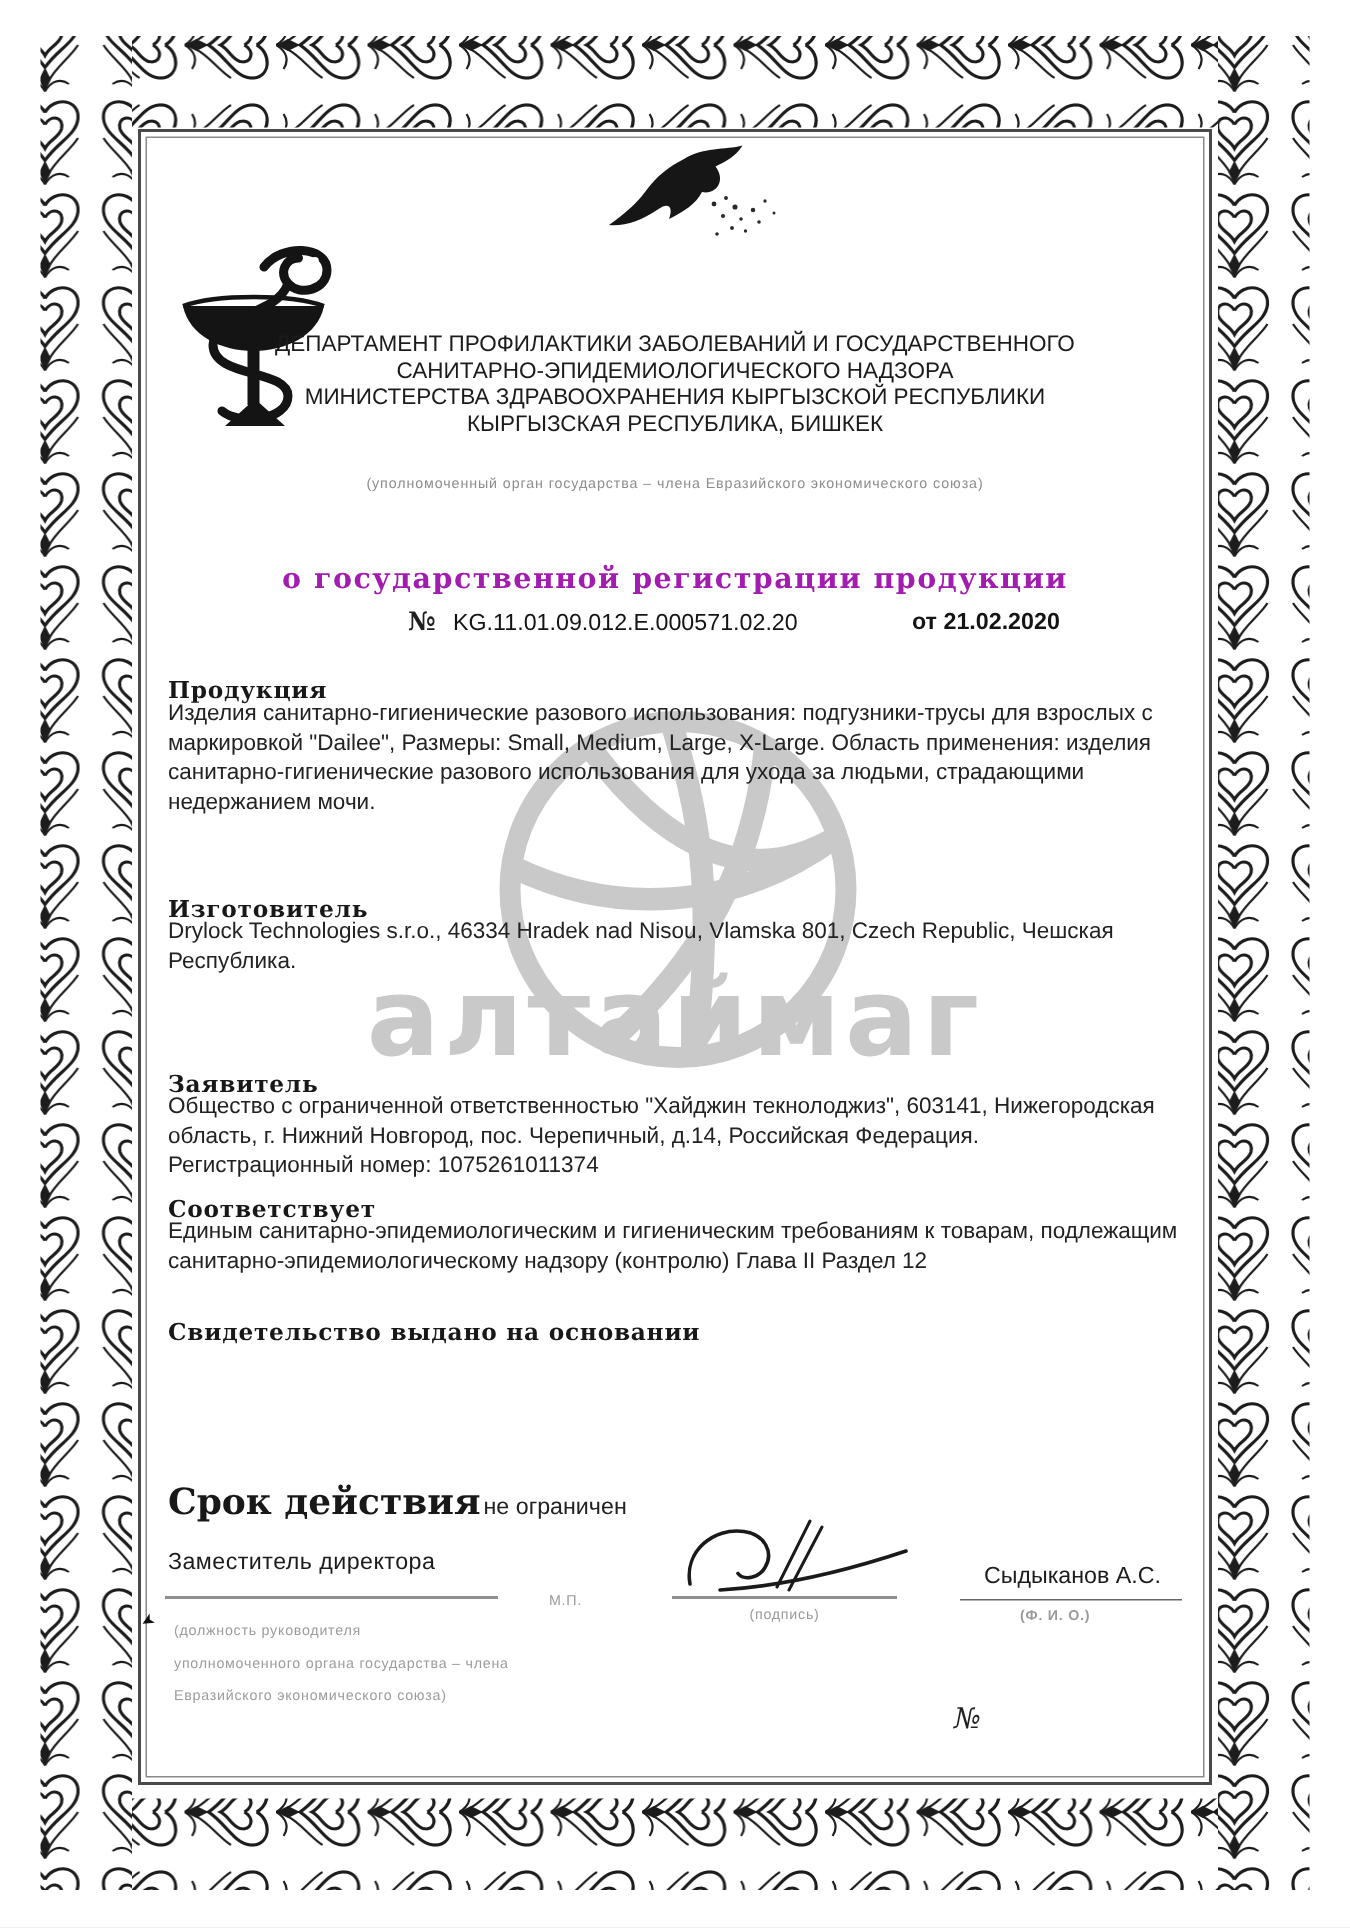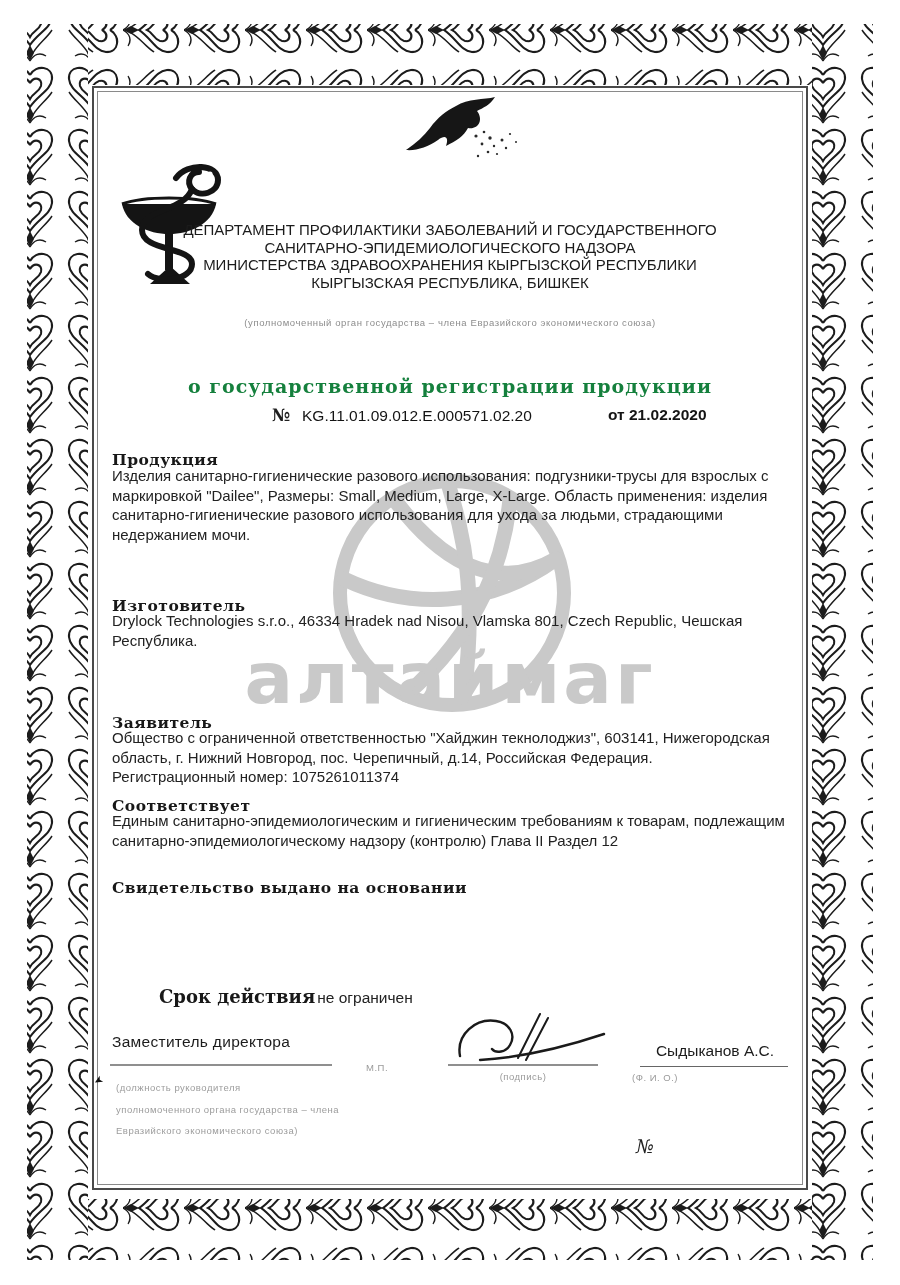--- a/index.html
+++ b/index.html
@@ -34,42 +34,42 @@
     filter:blur(.3px);
   }
   .cert-title{
     left:90px; top:344px; width:720px; text-align:center;
     font-family:"DejaVu Serif", serif; font-weight:bold; font-size:22px;
     letter-spacing:3px; color:#171717;
   }
   .cert-subtitle{
     left:90px; top:375px; width:720px; text-align:center;
     font-family:"DejaVu Serif", serif; font-weight:bold; font-size:19px;
-    letter-spacing:1px; color:#15803d;
+    letter-spacing:1px; color:#a21caf;
   }
   .numrow-label{
     left:272px; top:405px;
     font-family:"DejaVu Serif", serif; font-weight:bold; font-size:17px;
   }
   .numrow-number{left:302px; top:407px; font-size:15.5px; color:#141414;}
   .numrow-date{left:608px; top:406px; font-size:15.5px; font-weight:600; color:#141414;}
   
   .sec-head{
     position:absolute; left:112px; width:676px;
     font-family:"DejaVu Serif", serif; font-weight:bold; font-size:15.5px;
     letter-spacing:0.5px; color:#181818;
   }
   .sec-body{
     position:absolute; left:112px; width:678px;
     font-size:15px; line-height:19.5px; color:#222;
     white-space:pre-line;
   }
   
   .validity{left:112px; top:986px; display:flex; align-items:baseline;}
-  .validity-label{font-family:"DejaVu Serif", serif; font-weight:bold; font-size:18px; color:#181818;margin-left:47px;}
+  .validity-label{font-family:"DejaVu Serif", serif; font-weight:bold; font-size:24px; color:#181818;}
   .validity-value{font-size:15.5px; margin-left:2px; color:#222;}
   .position-title{left:112px; top:1033px; font-size:15.5px; color:#1c1c1c; letter-spacing:0.3px;}
   .sig-line{position:absolute; border-top:2px solid #8f8f8f;}
   .sig-line-thin{position:absolute; border-top:1.5px solid #666;}
   .small-gray{position:absolute; font-size:9.5px; color:#9a9a9a; letter-spacing:0.5px; filter:blur(.25px);}
   .signer-name{left:640px; top:1042px; width:150px; text-align:center; font-size:15.5px; color:#1c1c1c;}
   .note-lines{left:116px; top:1077px; font-size:9.5px; color:#9c9c9c; line-height:21.5px; letter-spacing:0.5px; filter:blur(.3px);}
   .stray-mark{left:94px; top:1074px; font-size:11px; color:#111; transform:rotate(150deg);}
   
   .form-no-label{left:636px; top:1135px; font-family:"DejaVu Serif", serif; font-style:italic; font-size:19px; color:#222;}
@@ -208,21 +208,21 @@
         <path d="M8 48 C4 26 24 10 44 13 C58 15 64 27 58 37 C54 44 44 46 40 41"></path>
         <path d="M66 50 L88 6 M74 52 L96 10" stroke-width="2"></path>
         <path d="M28 52 C62 50 104 42 152 26"></path>
       </g>
     </svg>
     <div class="sig-line" style="left:448px; top:1064px; width:150px;"></div>
     <div class="small-gray" style="left:448px; top:1071px; width:150px; text-align:center;">(подпись)</div>
 
     <div class="abs signer-name">Сыдыканов А.С.</div>
     <div class="sig-line-thin" style="left:640px; top:1066px; width:148px;"></div>
-    <div class="small-gray" style="left:632px; top:1072px;">(Ф. И. О.)</div>
+    <div class="small-gray" style="left:680px; top:1072px;font-weight:bold;">(Ф. И. О.)</div>
 
     <span class="abs stray-mark">➤</span>
     <div class="abs note-lines" style="white-space:pre-line;">(должность руководителя
 уполномоченного органа государства – члена
 Евразийского экономического союза)</div>
 
     <span class="abs form-no-label">№</span>
 
   </div>
 </div>

